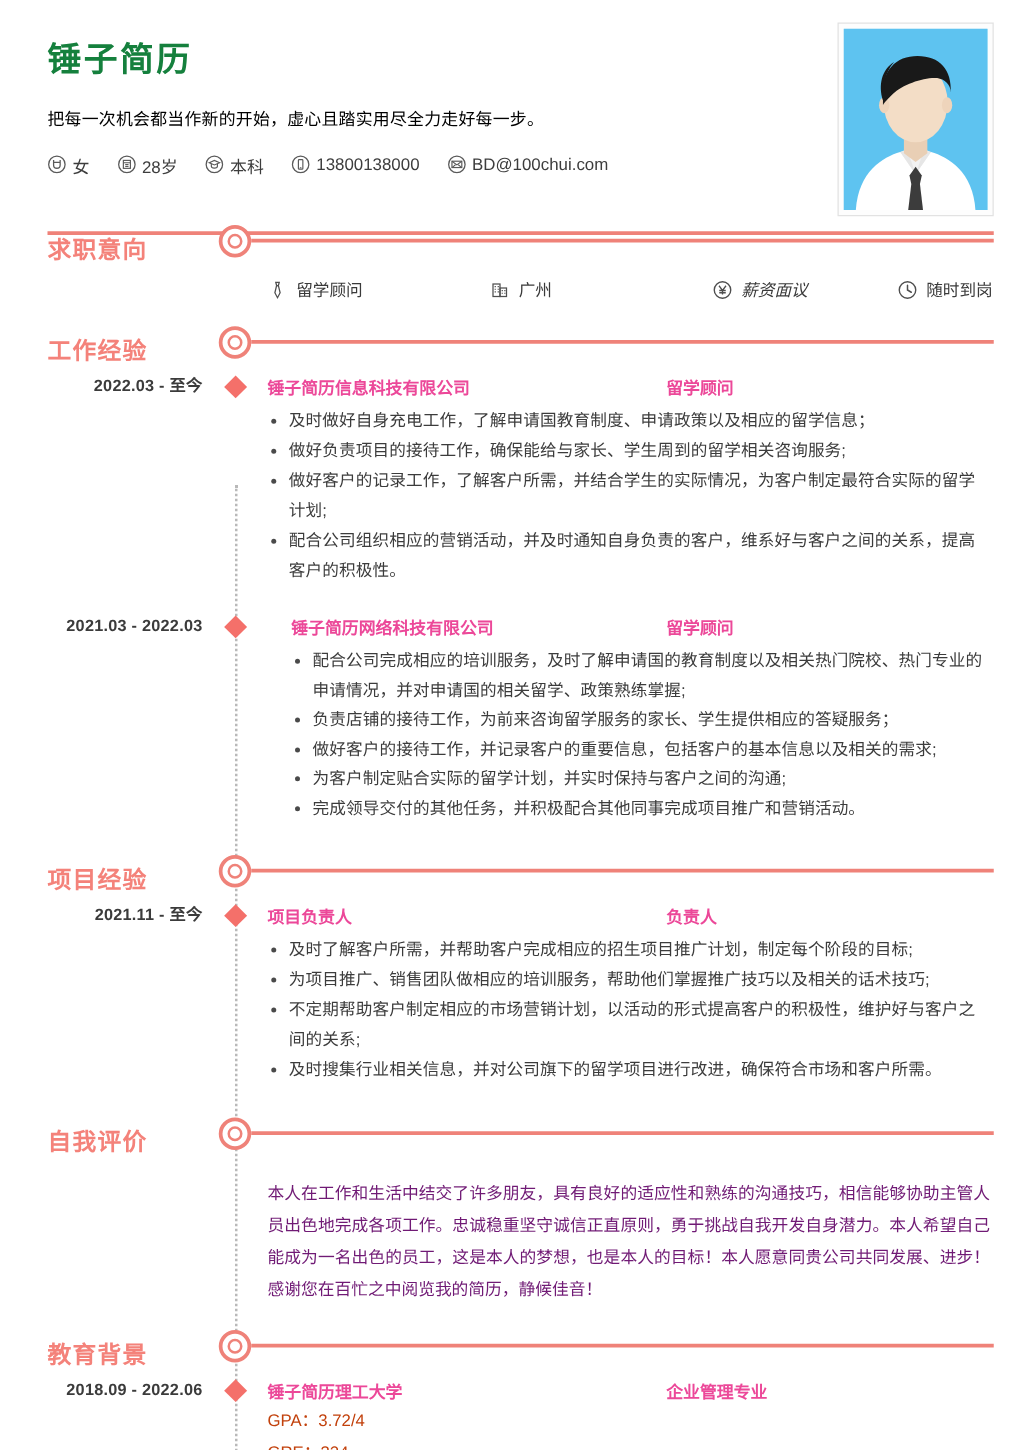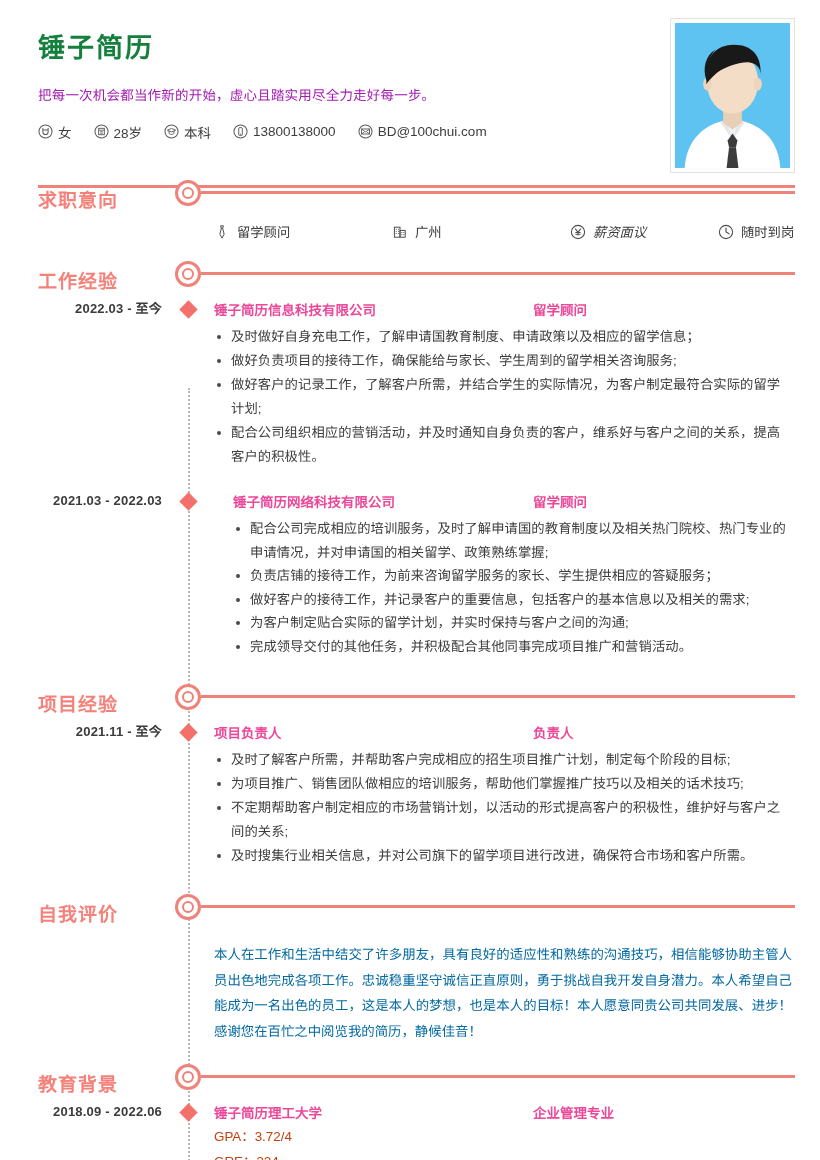--- a/index.html
+++ b/index.html
@@ -26,21 +26,21 @@
   .resume-name {
     font-size: 27px;
     font-weight: 700;
     color: #15803d;
     letter-spacing: 2px;
     margin: 0 0 20px 0;
     line-height: 1.1;
   }
   .resume-motto {
     font-size: 13.5px;
-    color: #a21caf;
+    color: #000000;
     margin: 0 0 18px 0;
     letter-spacing: 0.2px;
   }
   .contact-row {
     display: flex;
     align-items: center;
     gap: 22px;
     font-size: 13.5px;
     color: #3d3d3d;
   }
@@ -235,21 +235,21 @@
     border-radius: 50%;
     background: #4a4a4a;
   }
   .bullets.tight li { line-height: 23.5px; }
 
   .paragraph {
     margin-left: 214px;
     padding-right: 28px;
     font-size: 13.4px;
     line-height: 25.5px;
-    color: #0369a1;
+    color: #701a75;
     text-align: justify;
   }
 
   
   .intent-row {
     position: relative;
     margin-left: 214px;
     display: flex;
     font-size: 13.3px;
     color: #3a3a3a;

